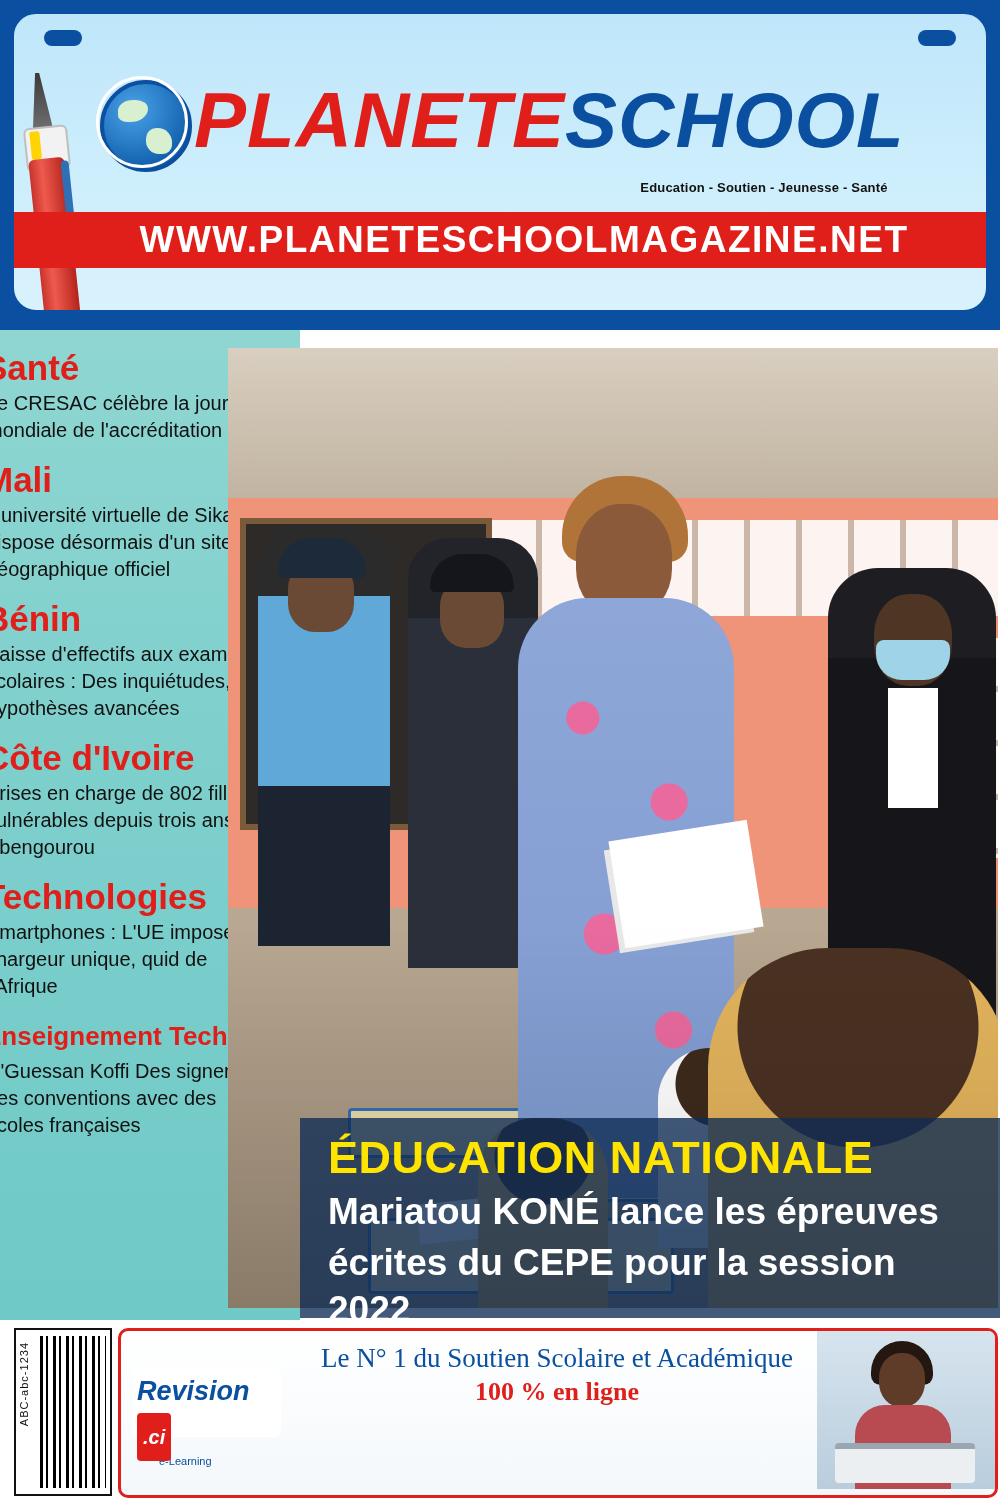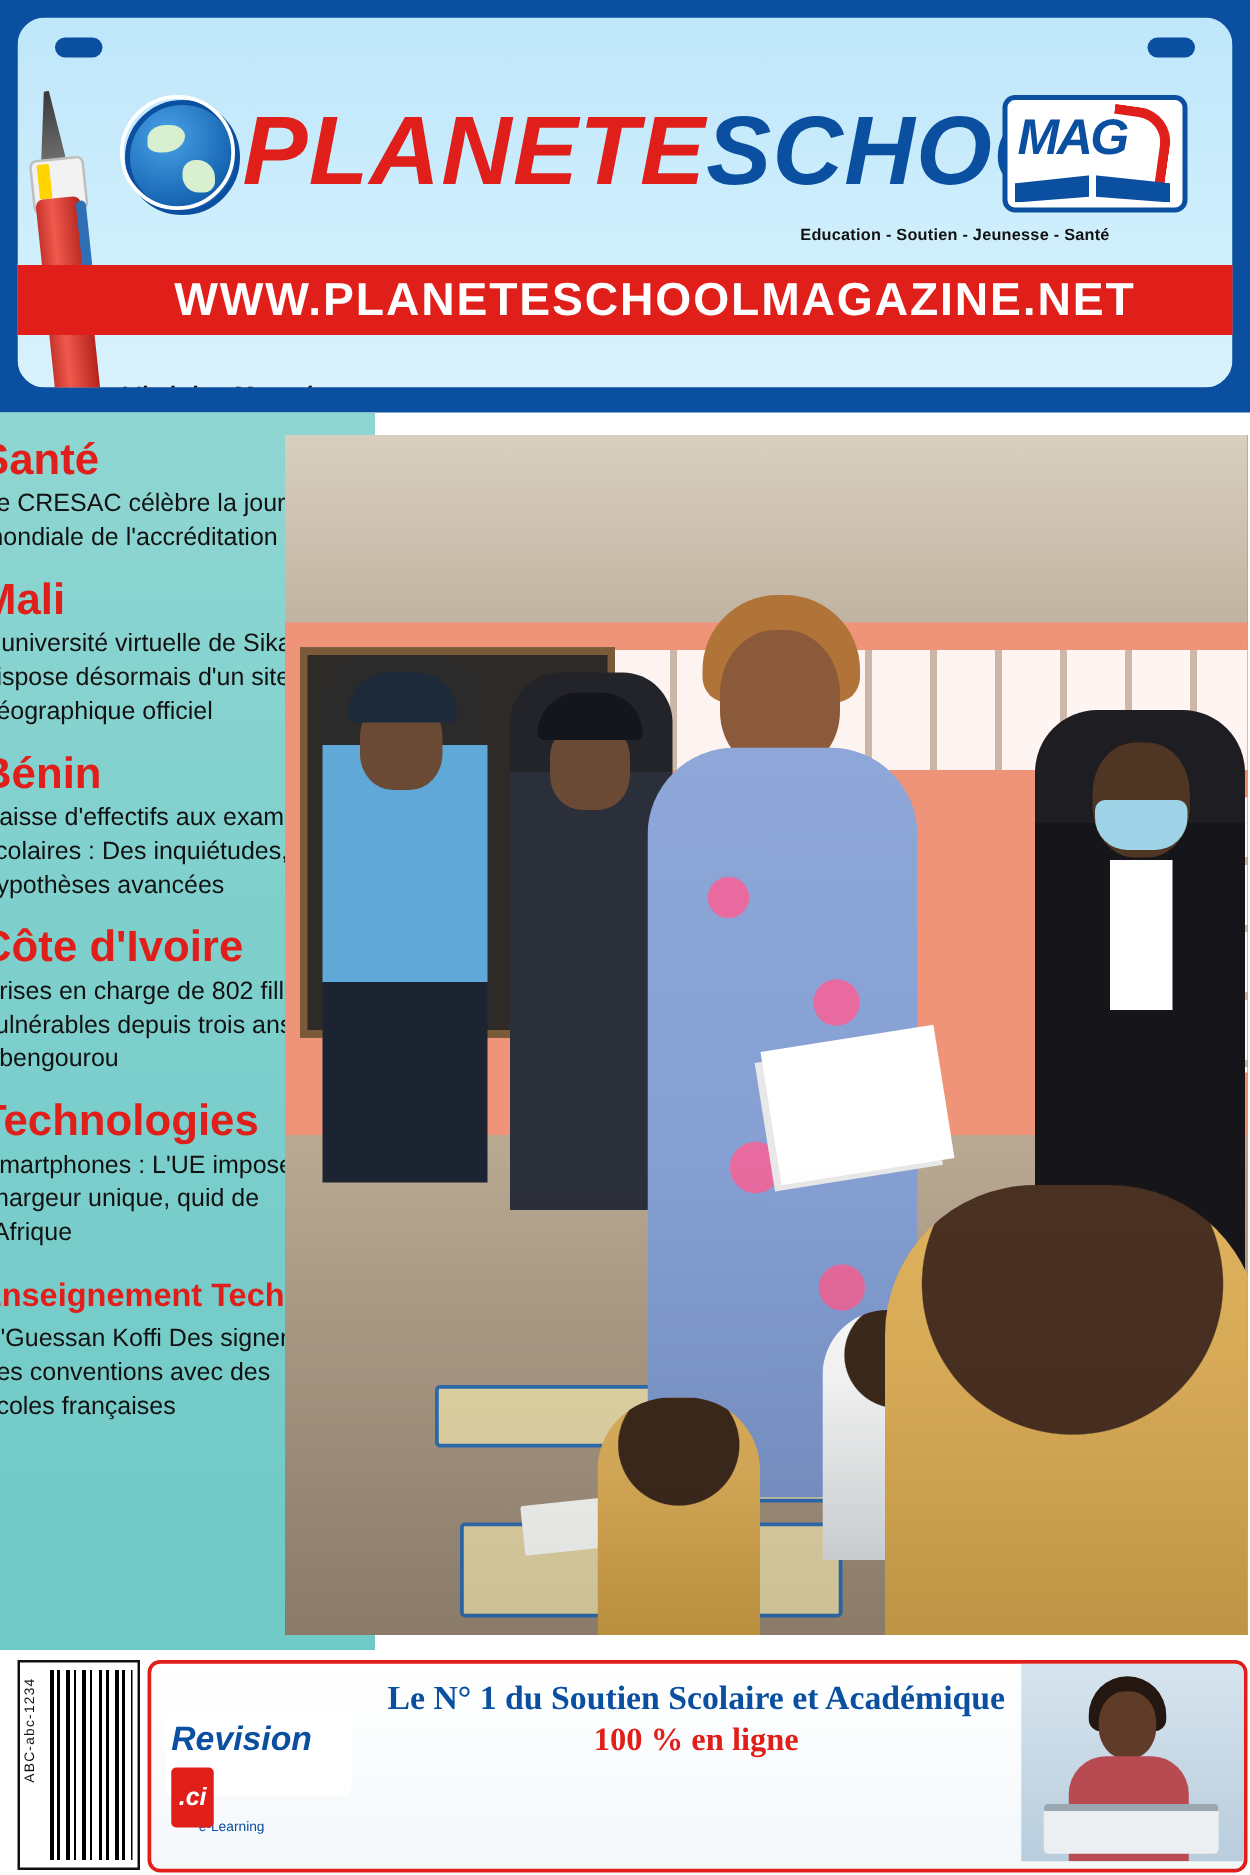--- a/index.html
+++ b/index.html
@@ -503,21 +503,21 @@
     padding-left: 26px;
     margin-top: -10px;
   }
   .ad-line1 {
     position: absolute;
     left: 176px; top: 12px;
     width: 520px;
     text-align: center;
     font-family: "Liberation Serif", serif;
     font-size: 27px;
-    font-weight: 700;
+    font-weight: 400;
     color: #0b4fa0;
   }
   .ad-line2 {
     position: absolute;
     left: 176px; top: 46px;
     width: 520px;
     text-align: center;
     font-family: "Liberation Serif", serif;
     font-size: 26px;
     font-weight: 700;
@@ -585,25 +585,20 @@
 
       <div class="globe"></div>
       <div class="globe-ring"></div>
 
       <div class="title-wrap">
         <div class="title-main">
           <span class="t-planete">PLANETE</span><span class="t-sc">SCHOOL</span>
         </div>
       </div>
 
-      <div class="magbox">
-        <div class="mag-text">MAG</div>
-        <div class="mag-swoosh"></div>
-        <div class="mag-book"></div>
-      </div>
 
       <div class="tagline">Education - Soutien - Jeunesse - Santé</div>
 
       <div class="url-band">
         <span>WWW.PLANETESCHOOLMAGAZINE.NET</span>
       </div>
 
       <div class="hebdo">L'hebdo - Magazine</div>
     </div>
   </div>
@@ -676,20 +671,25 @@
       <div class="body"></div>
       <div class="papers"></div>
     </div>
     <div class="person child-d"></div>
     <div class="person child-s"></div>
     <div class="person child-fg"></div>
 
     <div class="hero-shade"></div>
   </div>
 
+  <div class="headline">
+    <div class="kicker">ÉDUCATION NATIONALE</div>
+    <div class="headline-text">Mariatou KONÉ lance les épreuves</div>
+    <div class="headline-text">écrites du CEPE pour la session 2022</div>
+  </div>
 
   <div class="footer">
 
     <div class="barcode">
       <div class="code">ABC-abc-1234</div>
       <div class="bars"></div>
     </div>
 
     <div class="ad">
       <div class="ad-logo">

